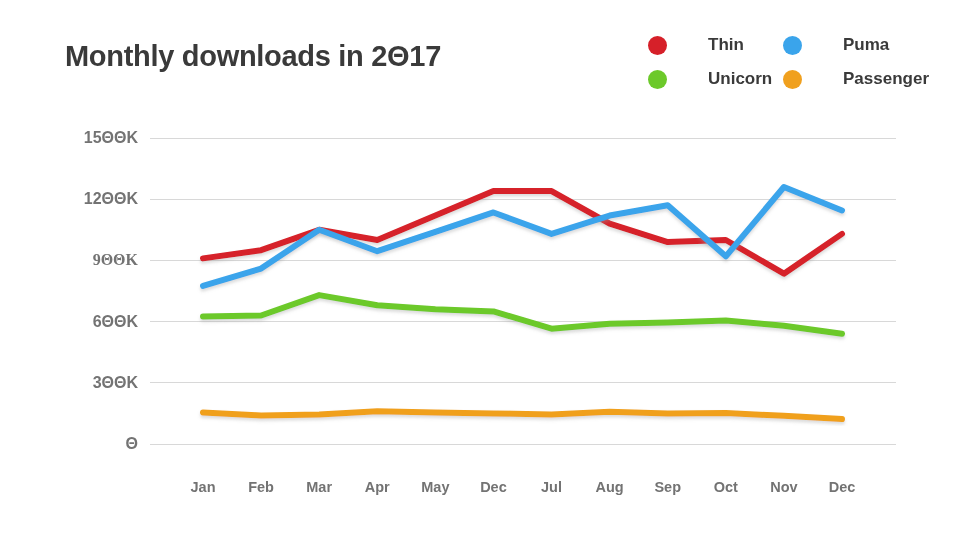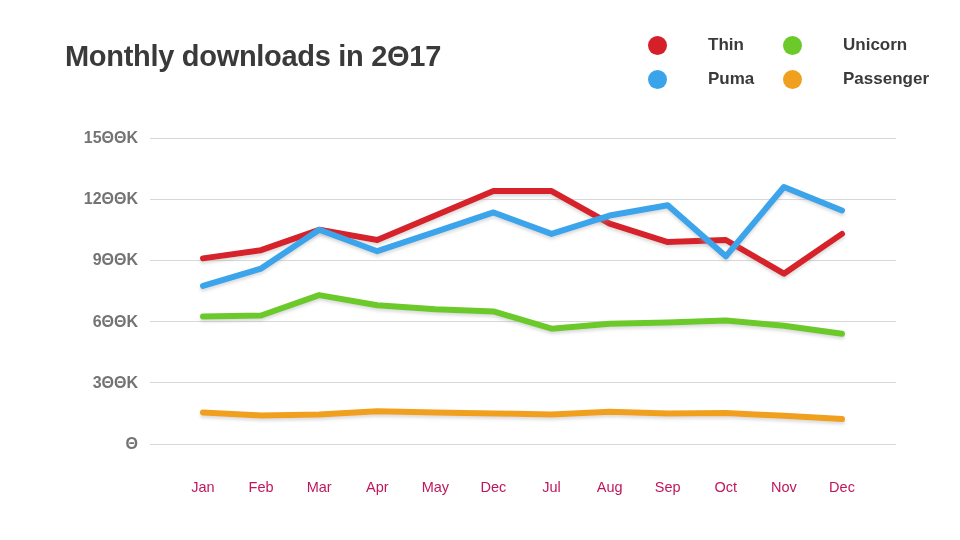--- a/index.html
+++ b/index.html
@@ -86,44 +86,44 @@
     top: 0;
     width: 83px;
     height: 540px;
   }
 
   .x-tick-label {
     position: absolute;
     transform: translateX(-50%);
     top: 479px;
     font-size: 14.5px;
-    font-weight: normal;
-    color: #be185d;
+    font-weight: bold;
+    color: #737373;
     white-space: nowrap;
   }
 </style>
 </head>
 <body>
 
 <div id="root">
 
   <div id="chart-title">Monthly downloads in 2Θ17</div>
 
   <div id="legend">
       <div class="legend-item">
         <span class="legend-dot" style="background: rgb(214, 32, 41);"></span>
         <span class="legend-label">Thin</span>
       </div>
       <div class="legend-item">
+        <span class="legend-dot" style="background: rgb(58, 164, 235);"></span>
+        <span class="legend-label">Puma</span>
+      </div>
+      <div class="legend-item">
         <span class="legend-dot" style="background: rgb(108, 201, 42);"></span>
         <span class="legend-label">Unicorn</span>
-      </div>
-      <div class="legend-item">
-        <span class="legend-dot" style="background: rgb(58, 164, 235);"></span>
-        <span class="legend-label">Puma</span>
       </div>
       <div class="legend-item">
         <span class="legend-dot" style="background: rgb(240, 160, 30);"></span>
         <span class="legend-label">Passenger</span>
       </div>
     </div>
 
   <svg id="plot" viewBox="0 0 960 540" preserveAspectRatio="none" aria-hidden="true">
     <defs>
       <filter id="lineShadow" x="-20%" y="-40%" width="140%" height="220%">
@@ -143,21 +143,21 @@
         <polyline points="203.00,316.50 261.09,315.48 319.18,295.08 377.27,305.28 435.36,309.36 493.45,311.40 551.55,328.74 609.64,323.64 667.73,322.62 725.82,320.58 783.91,325.68 842.00,333.84" fill="none" stroke="#6cc92a" stroke-width="6" stroke-linecap="round" stroke-linejoin="round" filter="url(#lineShadow)"></polyline>
         <polyline points="203.00,258.36 261.09,250.20 319.18,229.80 377.27,240.00 435.36,215.52 493.45,191.04 551.55,191.04 609.64,223.68 667.73,242.04 725.82,240.00 783.91,273.66 842.00,233.88" fill="none" stroke="#d62029" stroke-width="6" stroke-linecap="round" stroke-linejoin="round" filter="url(#lineShadow)"></polyline>
         <polyline points="203.00,285.90 261.09,268.56 319.18,229.80 377.27,251.22 435.36,231.84 493.45,212.46 551.55,233.88 609.64,215.52 667.73,205.32 725.82,256.32 783.91,186.96 842.00,210.42" fill="none" stroke="#3aa4eb" stroke-width="6" stroke-linecap="round" stroke-linejoin="round" filter="url(#lineShadow)"></polyline>
       </g>
   </svg>
 
   <div id="y-axis-labels">
       <div class="y-tick-label" style="top: 444px;">Θ</div>
       <div class="y-tick-label" style="top: 382.8px;">3ΘΘK</div>
       <div class="y-tick-label" style="top: 321.6px;">6ΘΘK</div>
-      <div class="y-tick-label" style="top: 260.4px;">9ΘΘK</div>
+      <div class="y-tick-label" style="top: 260.4px; font-family: Liberation Serif, serif;">9ΘΘK</div>
       <div class="y-tick-label" style="top: 199.2px;">12ΘΘK</div>
       <div class="y-tick-label" style="top: 138px;">15ΘΘK</div>
     </div>
   <div id="x-axis-labels">
       <div class="x-tick-label" style="left: 203px;">Jan</div>
       <div class="x-tick-label" style="left: 261.091px;">Feb</div>
       <div class="x-tick-label" style="left: 319.182px;">Mar</div>
       <div class="x-tick-label" style="left: 377.273px;">Apr</div>
       <div class="x-tick-label" style="left: 435.364px;">May</div>
       <div class="x-tick-label" style="left: 493.455px;">Dec</div>

